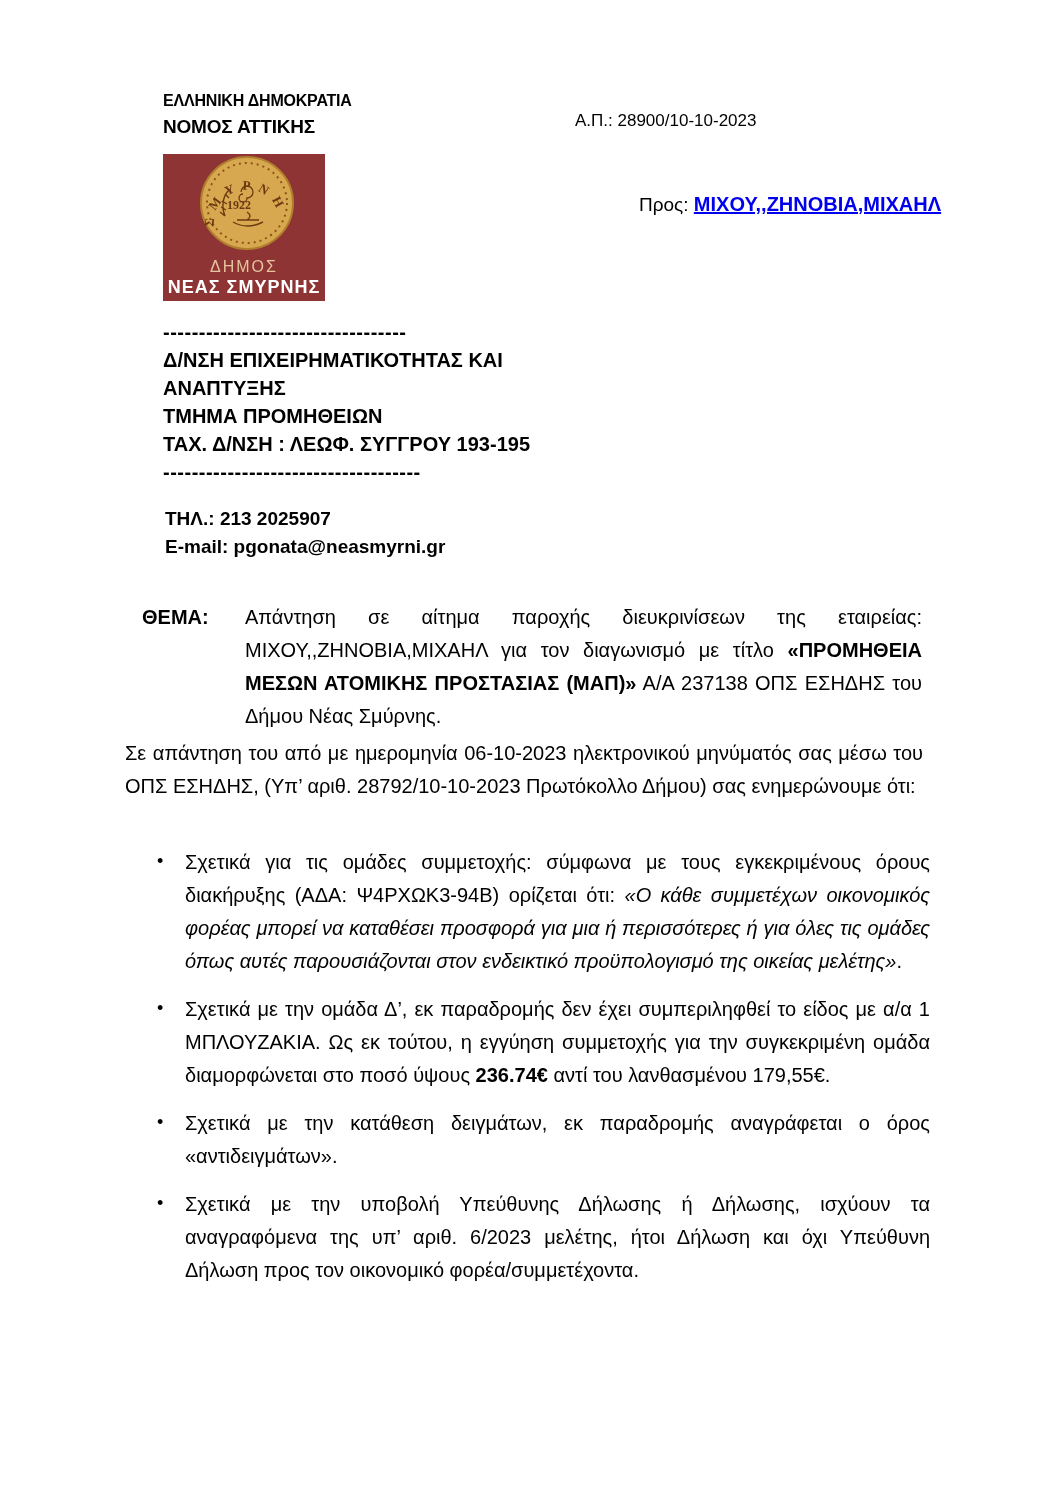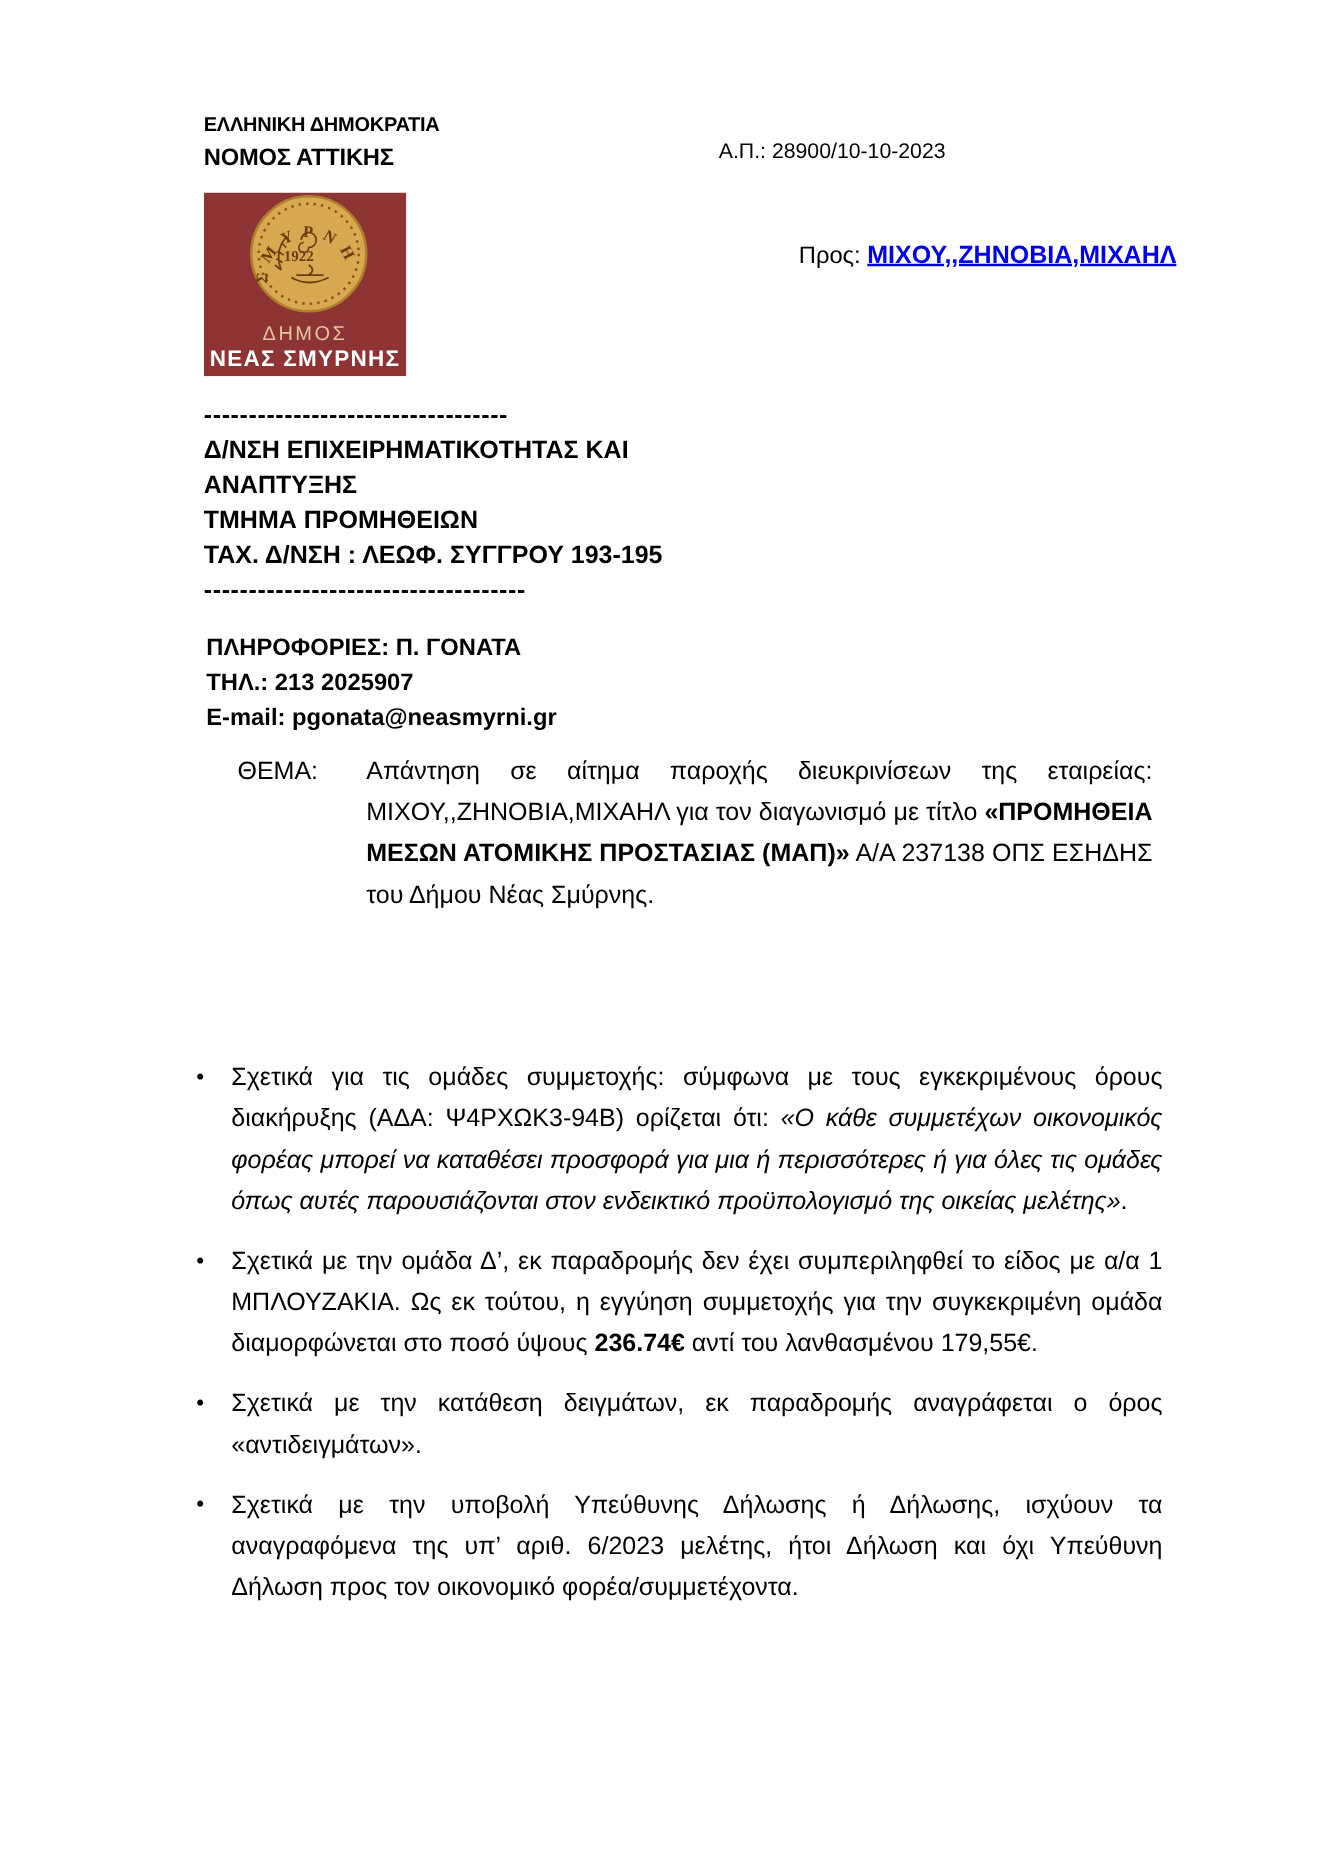--- a/index.html
+++ b/index.html
@@ -30,21 +30,21 @@
 
   
   .dept-block { left:163px; top:318px; font-size:20px; font-weight:bold; line-height:28px; white-space:nowrap; }
   .divider { font-weight:bold; letter-spacing:0.5px; }
 
   
   .contact-block { left:165px; top:505px; font-size:19px; font-weight:bold; line-height:28px; white-space:nowrap; }
 
   
   .thema-row { left:142px; top:601px; width:780px; display:flex; font-size:20px; line-height:33px; }
-  .thema-label { font-weight:normal; width:103px; flex:none;margin-left:48px; }
+  .thema-label { font-weight:bold; width:103px; flex:none; }
   .thema-text { flex:1; text-align:justify; }
 
   
   .intro { left:125px; top:737px; width:798px; font-size:20px; line-height:33px; text-align:justify; }
 
   
   .bullets { left:125px; top:846px; width:805px; list-style:none; font-size:20px; line-height:33px; }
   .bullets li { position:relative; padding-left:60px; text-align:justify; margin-bottom:15px; }
   .bullets .marker { position:absolute; left:32px; top:-1px; font-size:18px; }
 
@@ -97,30 +97,30 @@
   <div class="abs dept-block">
     <div class="divider">----------------------------------</div>
     <div>Δ/ΝΣΗ ΕΠΙΧΕΙΡΗΜΑΤΙΚΟΤΗΤΑΣ ΚΑΙ</div>
     <div>ΑΝΑΠΤΥΞΗΣ</div>
     <div>ΤΜΗΜΑ ΠΡΟΜΗΘΕΙΩΝ</div>
     <div>ΤΑΧ. Δ/ΝΣΗ : ΛΕΩΦ. ΣΥΓΓΡΟΥ 193-195</div>
     <div class="divider">------------------------------------</div>
   </div>
 
   <div class="abs contact-block">
-    <div>ΠΛΗΡΟΦΟΡΙΕΣ: Π. ΓΟΝΑΤΑ</div>
     <div>ΤΗΛ.: 213 2025907</div>
     <div>E-mail: pgonata@neasmyrni.gr</div>
   </div>
 
   <div class="abs thema-row">
     <div class="thema-label">ΘΕΜΑ:</div>
     <div class="thema-text"><span>Απάντηση σε αίτημα παροχής διευκρινίσεων της εταιρείας: ΜΙΧΟΥ,,ΖΗΝΟΒΙΑ,ΜΙΧΑΗΛ για τον διαγωνισμό με τίτλο </span><span class="run-bold">«ΠΡΟΜΗΘΕΙΑ ΜΕΣΩΝ ΑΤΟΜΙΚΗΣ ΠΡΟΣΤΑΣΙΑΣ (ΜΑΠ)»</span><span> Α/Α 237138 ΟΠΣ ΕΣΗΔΗΣ του Δήμου Νέας Σμύρνης.</span></div>
   </div>
 
+  <div class="abs intro">Σε απάντηση του από με ημερομηνία 06-10-2023 ηλεκτρονικού μηνύματός σας μέσω του ΟΠΣ ΕΣΗΔΗΣ, (Υπ’ αριθ. 28792/10-10-2023 Πρωτόκολλο Δήμου) σας ενημερώνουμε ότι:</div>
 
   <ul class="abs bullets">
     <li>
       <span class="marker">•</span>
       <span><span>Σχετικά για τις ομάδες συμμετοχής: σύμφωνα με τους εγκεκριμένους όρους διακήρυξης (ΑΔΑ: Ψ4ΡΧΩΚ3-94Β) ορίζεται ότι: </span><span class="run-italic">«Ο κάθε συμμετέχων οικονομικός φορέας μπορεί να καταθέσει προσφορά για μια ή περισσότερες ή για όλες τις ομάδες όπως αυτές παρουσιάζονται στον ενδεικτικό προϋπολογισμό της οικείας μελέτης»</span><span>.</span></span>
     </li>
     <li>
       <span class="marker">•</span>
       <span><span>Σχετικά με την ομάδα Δ’, εκ παραδρομής δεν έχει συμπεριληφθεί το είδος με α/α 1 ΜΠΛΟΥΖΑΚΙΑ. Ως εκ τούτου, η εγγύηση συμμετοχής για την συγκεκριμένη ομάδα διαμορφώνεται στο ποσό ύψους </span><span class="run-bold">236.74€</span><span> αντί του λανθασμένου 179,55€.</span></span>
     </li>

